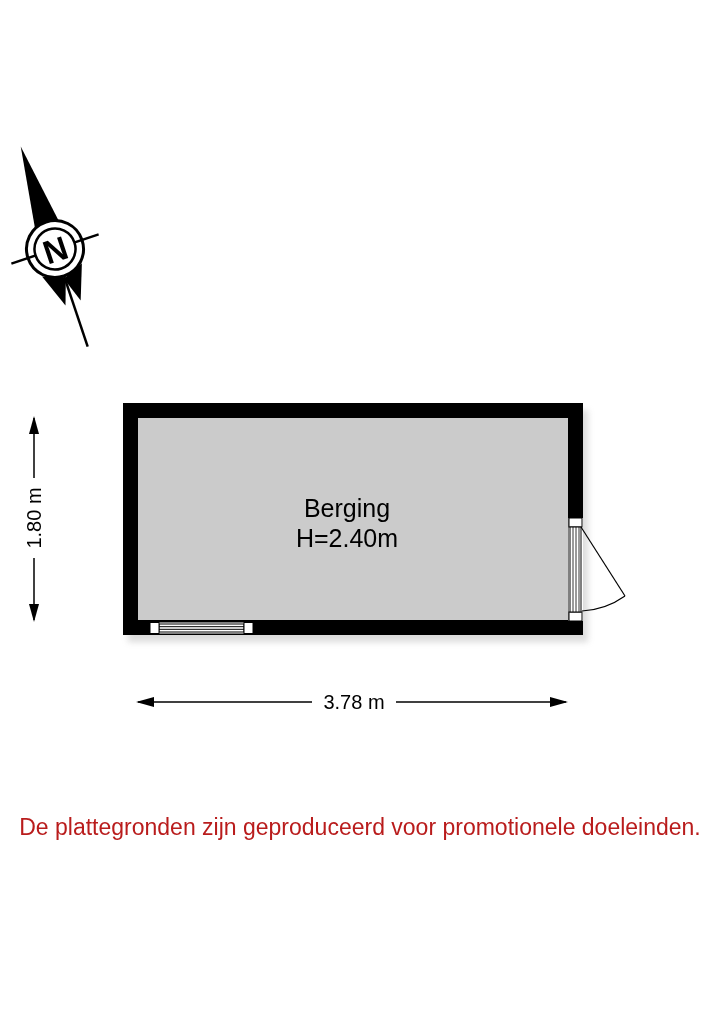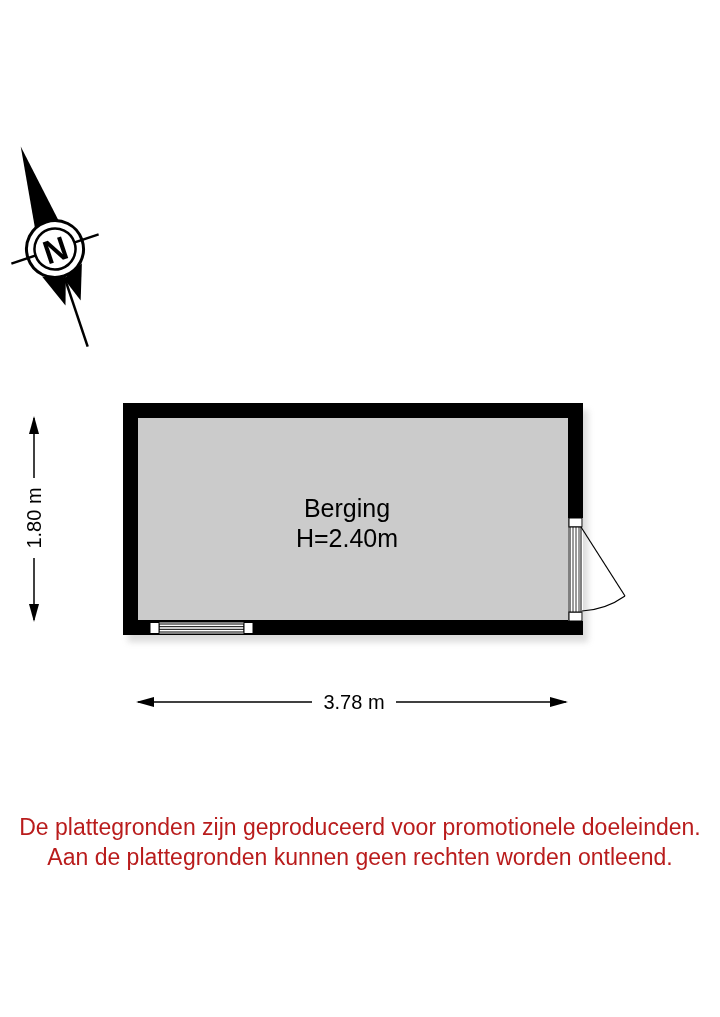--- a/index.html
+++ b/index.html
@@ -121,16 +121,15 @@
       <line x1="138" y1="312" x2="566" y2="312" stroke="#000000" stroke-width="1.5"></line>
       <polygon points="136,312 154,307 154,317" fill="#000000"></polygon>
       <polygon points="568,312 550,307 550,317" fill="#000000"></polygon>
       <rect x="312" y="299" width="84" height="26" fill="#ffffff"></rect>
       <text class="dim-label" x="354" y="312" text-anchor="middle" dominant-baseline="central">3.78 m</text>
     </g>
   </svg>
 
   <div class="disclaimer">
     <div>De plattegronden zijn geproduceerd voor promotionele doeleinden.</div>
-    <div>Aan de plattegronden kunnen geen rechten worden ontleend.</div>
   </div>
 
 </div>
 
 </body></html>

